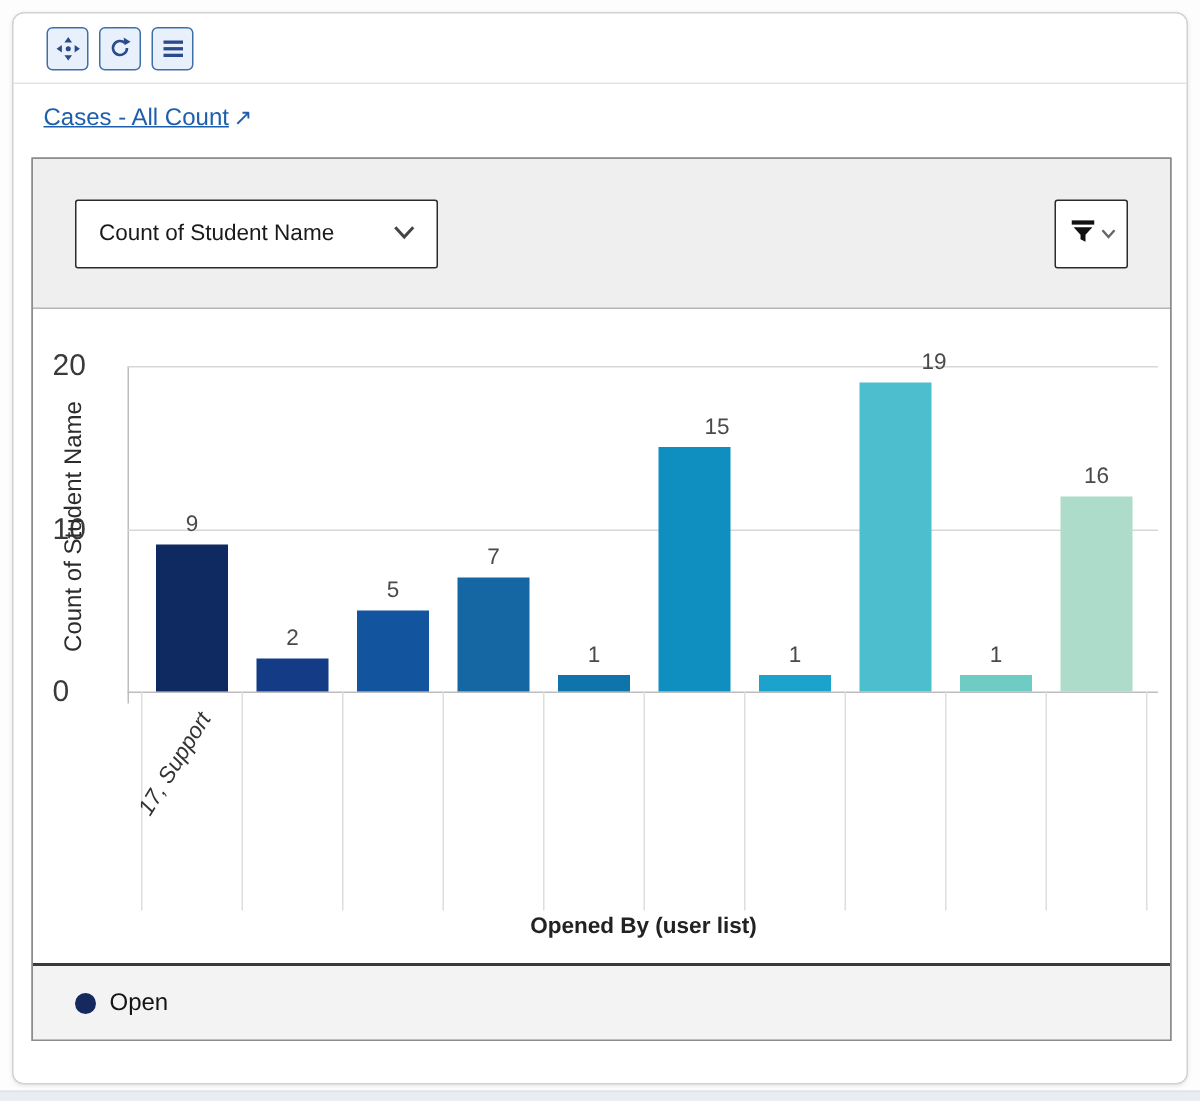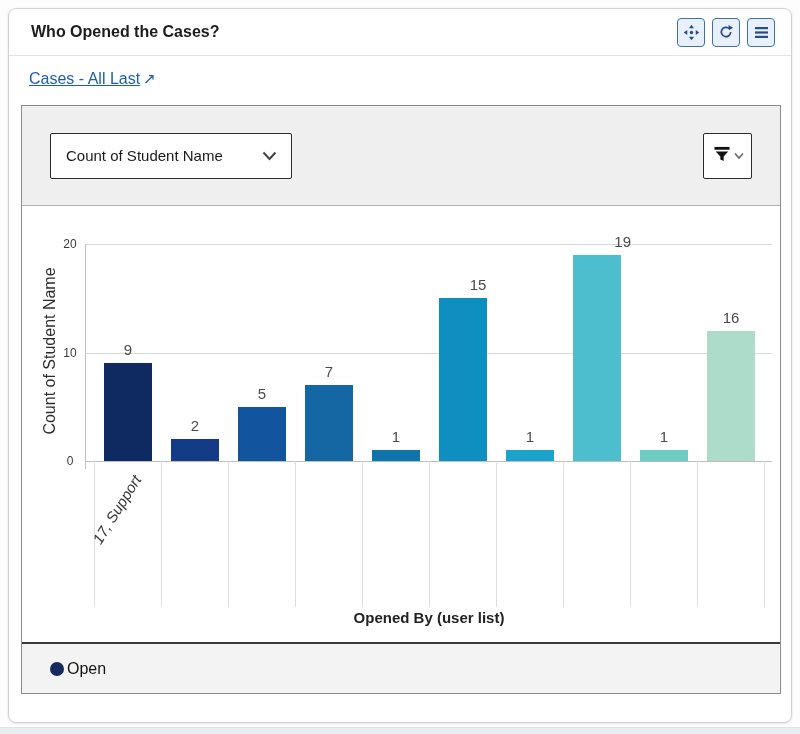--- a/index.html
+++ b/index.html
@@ -38,48 +38,47 @@
   .filter-btn { width:49px; height:46px; background:#fff; border:1.5px solid #2b2b2b;
     border-radius:2px; display:flex; align-items:center; justify-content:center; gap:2px;
     cursor:pointer; padding:0; }
 
   
   .chart-region { position:relative; height:436px; background:#fff; overflow:hidden; }
   .gridline { position:absolute; height:1px; background:#d7d7d7; }
   .baseline  { position:absolute; height:1px; background:#bdbdbd; }
   .y-axis    { position:absolute; width:1px; background:#bdbdbd; }
   .boundary  { position:absolute; width:1px; background:#dedede; }
-  .ytick { position:absolute; left:24px; width:48px; text-align:center; font-size:12px;
+  .ytick { position:absolute; left:13px; width:48px; text-align:left; font-size:20px;
     color:#3a3a3a; height:20px; line-height:20px; }
   .bar { position:absolute; width:48px; }
   .bar-value { position:absolute; width:68px; text-align:center; font-size:15px; color:#4a4a4a;
     height:18px; line-height:18px; }
   .ylabel { position:absolute; left:-62px; top:136px; width:180px; text-align:center;
     font-size:16px; color:#2c2c2c; transform:rotate(-90deg); transform-origin:center; }
   .xlabel { position:absolute; left:63px; right:7px; top:403px; text-align:center;
     font-size:15px; font-weight:bold; color:#222; }
   .xcat { position:absolute; width:140px; text-align:right; font-size:15px; font-style:italic;
     color:#333; transform:rotate(-58deg); transform-origin:100% 0; white-space:nowrap; }
 
   
   .legend-row { height:51px; background:#f3f3f3; border-top:2px solid #3a3a3a;
-    display:flex; align-items:center; padding:0 28px; gap:3px; }
+    display:flex; align-items:center; padding:0 28px; gap:9px; }
   .legend-dot { width:14px; height:14px; border-radius:50%; }
   .legend-label { font-size:16px; color:#141414; }
 
   .page-bottom-strip { position:absolute; left:0; bottom:0; width:800px; height:7px;
     background:#e8edf3; border-top:1px solid #dde3ea; }
 </style>
 </head>
 <body>
 
 <div class="card">
 
   <div class="card-header">
-    <div class="card-title">Who Opened the Cases?</div>
     <div class="hdr-btns">
       <button class="hdr-btn">
         <span>
           <svg width="17" height="17" viewBox="0 0 24 24" fill="currentColor">
             <polygon points="12,1 8.4,6 15.6,6"></polygon>
             <polygon points="12,23 8.4,18 15.6,18"></polygon>
             <polygon points="1,12 6,8.4 6,15.6"></polygon>
             <polygon points="23,12 18,8.4 18,15.6"></polygon>
             <circle cx="12" cy="12" r="2.4"></circle>
           </svg>
@@ -99,21 +98,21 @@
             <rect x="1" y="1" width="13" height="2.2"></rect>
             <rect x="1" y="5.4" width="13" height="2.2"></rect>
             <rect x="1" y="9.8" width="13" height="2.2"></rect>
           </svg>
         </span>
       </button>
     </div>
   </div>
 
   <div class="subheader">
-    <a class="report-link"><span>Cases - All Last</span><span class="arrow">↗</span></a>
+    <a class="report-link"><span>Cases - All Count</span><span class="arrow">↗</span></a>
   </div>
 
   <div class="panel">
 
     <div class="panel-toolbar">
       <div class="measure-select" role="button">
         <span>Count of Student Name</span>
         <span>
           <svg width="15" height="10" viewBox="0 0 15 10" fill="none">
             <polyline points="1.5,1.5 7.5,8 13.5,1.5" stroke="#444" stroke-width="2"></polyline>

